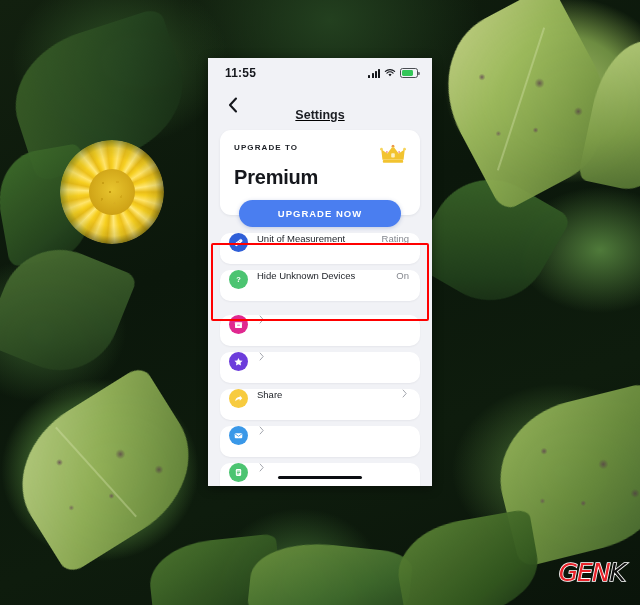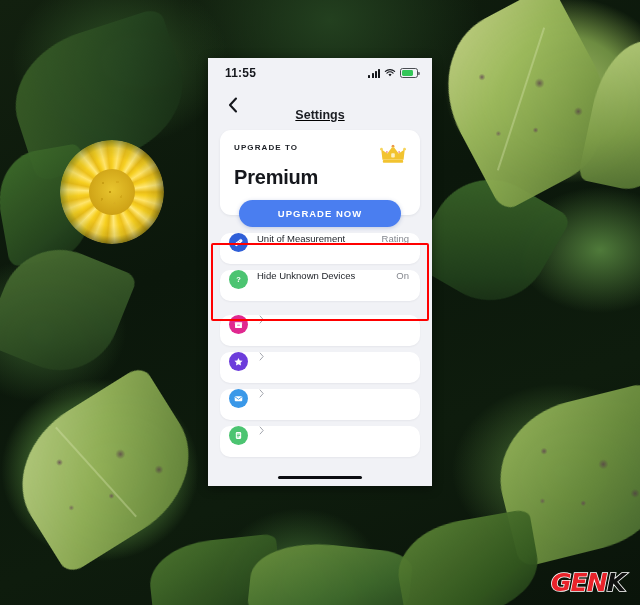--- a/index.html
+++ b/index.html
@@ -369,23 +369,23 @@
     bottom: 7px;
     width: 84px;
     height: 3.5px;
     border-radius: 2px;
     background: #0b0d11;
   }
 
   
   #genk {
     position: absolute;
-    right: 15px; bottom: 10px;
+    right: 15px; bottom: 20px;
     font-size: 25px;
-    font-weight: bold;
+    font-weight: normal;
     font-style: italic;
     letter-spacing: -1px;
     font-family: "DejaVu Sans", sans-serif;
     line-height: 1;
     -webkit-text-stroke: 1.6px #ffffff;
     paint-order: stroke fill;
   }
   #genk .gen { color: #e8232a; }
   #genk .k { color: #101010; }
 </style>
@@ -517,20 +517,31 @@
         <div class="row-icon" style="background:#6c3cdb">
           <svg width="11" height="11" viewBox="0 0 14 14">
             <path d="M7 2.4 L8.6 5.7 L12.2 6.2 L9.6 8.7 L10.2 12.2 L7 10.5 L3.8 12.2 L4.4 8.7 L1.8 6.2 L5.4 5.7 Z" fill="#ffffff"></path>
           </svg>
         </div>
         <svg class="chev" viewBox="0 0 10 16">
           <path d="M2.5 1.8 L8 8 L2.5 14.2" stroke="#9da1a9" stroke-width="1.7" fill="none" stroke-linecap="round" stroke-linejoin="round"></path>
         </svg>
       </div>
 
+      <div class="row">
+        <div class="row-icon" style="background:#f7cb3f">
+          <svg width="11" height="11" viewBox="0 0 14 14">
+            <path d="M3 10.4 C3 6.6 5.8 5.2 8.6 5.2 L8.6 3.2 L11.8 6.6 L8.6 9.8 L8.6 7.8 C6.2 7.8 4.3 8.6 3 10.4 Z" fill="#ffffff"></path>
+          </svg>
+        </div>
+        <span class="row-label">Share</span>
+        <svg class="chev" viewBox="0 0 10 16">
+          <path d="M2.5 1.8 L8 8 L2.5 14.2" stroke="#9da1a9" stroke-width="1.7" fill="none" stroke-linecap="round" stroke-linejoin="round"></path>
+        </svg>
+      </div>
 
       <div class="row">
         <div class="row-icon" style="background:#3a98e8">
           <svg width="11" height="11" viewBox="0 0 14 14">
             <rect x="2.2" y="4.2" width="9.6" height="6.2" rx="1.2" fill="#ffffff"></rect>
             <path d="M2.9 5.1 L7 8 L11.1 5.1" stroke="#3a98e8" stroke-width="1.1" fill="none" stroke-linecap="round" stroke-linejoin="round"></path>
           </svg>
         </div>
         <svg class="chev" viewBox="0 0 10 16">
           <path d="M2.5 1.8 L8 8 L2.5 14.2" stroke="#9da1a9" stroke-width="1.7" fill="none" stroke-linecap="round" stroke-linejoin="round"></path>

